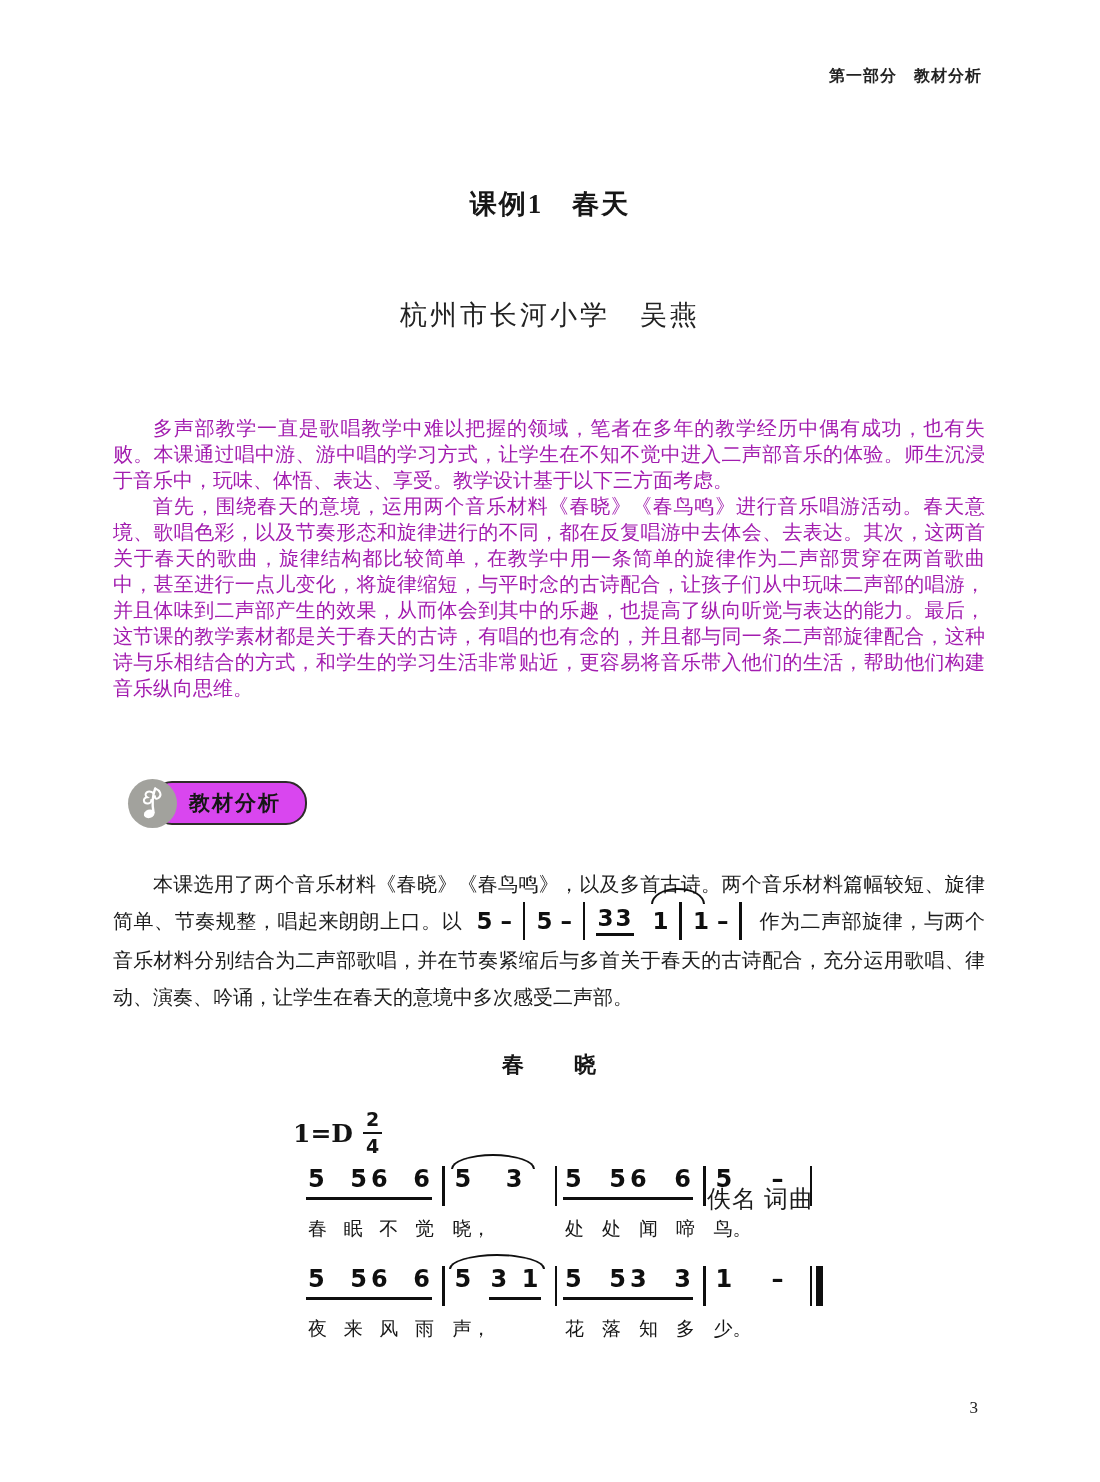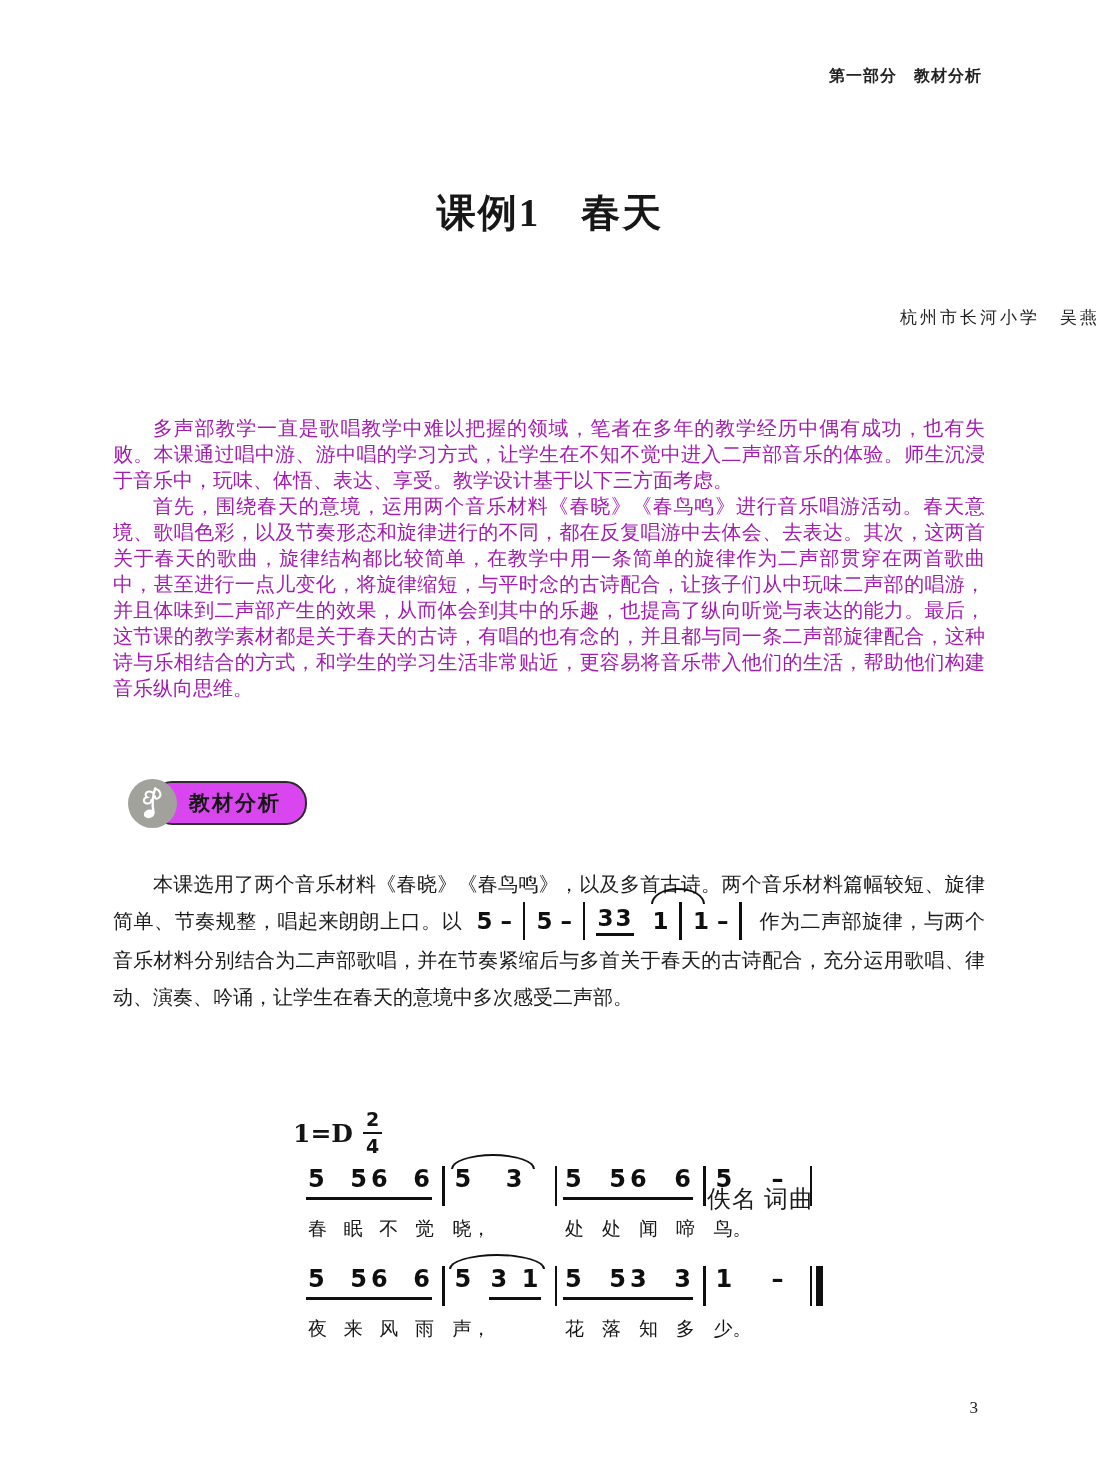--- a/index.html
+++ b/index.html
@@ -8,25 +8,25 @@
     font-family:"Liberation Serif","DejaVu Serif",serif;color:#1c1c1c;overflow:hidden;
   }
   
   .running-header{
     position:absolute;top:66px;right:118px;font-size:16px;font-weight:bold;
     letter-spacing:1px;color:#222;
   }
   
   .lesson-title{
     position:absolute;top:186px;left:0;width:100%;text-align:center;margin:0;
-    font-size:39px;font-weight:bold;letter-spacing:2px;color:#171717;
+    font-size:27px;font-weight:bold;letter-spacing:2px;color:#171717;
   }
   .author-line{
-    position:absolute;top:306px;left:0;width:100%;text-align:right;
-    font-size:17px;letter-spacing:3px;color:#222;
+    position:absolute;top:297px;left:0;width:100%;text-align:center;
+    font-size:27px;letter-spacing:3px;color:#222;
   }
   
   .body-text{
     position:absolute;left:113px;top:415px;width:872px;
     font-size:20px;line-height:26px;text-align:justify;color:#a21caf;
   }
   .body-text p{margin:0;text-indent:2em;}
   
   .badge{position:absolute;left:128px;top:778px;display:flex;align-items:center;height:50px;}
   .badge-circle{
@@ -148,20 +148,21 @@
           <span class="tie"></span>
           <span class="inote">1</span>
           <span class="ibar"></span>
           <span class="inote">1</span>
         </span>
         <span class="inote">–</span>
         <span class="ibar"></span>
       </span><span>作为二声部旋律，与两个音乐材料分别结合为二声部歌唱，并在节奏紧缩后与多首关于春天的古诗配合，充分运用歌唱、律动、演奏、吟诵，让学生在春天的意境中多次感受二声部。</span>
   </div>
 
+  <div class="song-title">春　　晓</div>
 
   <div class="keysig">
     <span>1=D</span>
     <span class="frac">
       <span class="num">2</span>
       <span class="den">4</span>
     </span>
   </div>
   <div class="credit">佚名  词曲</div>
 

